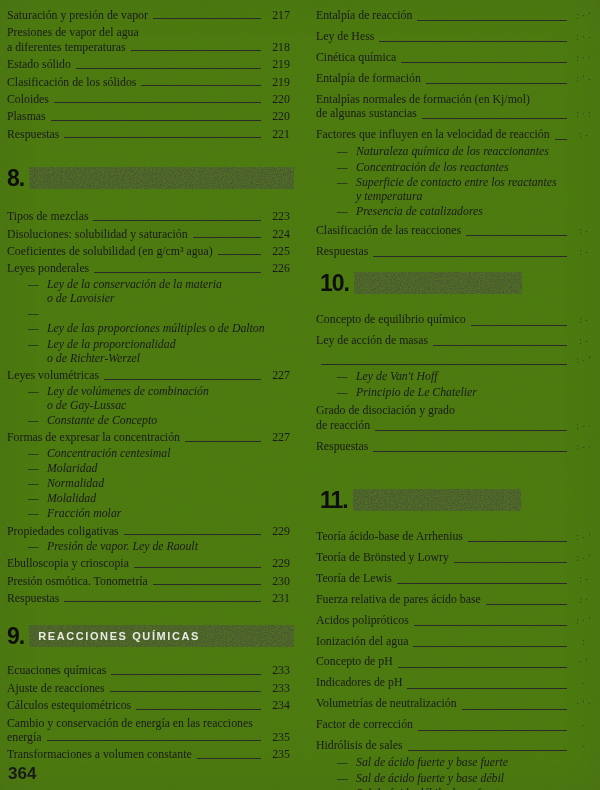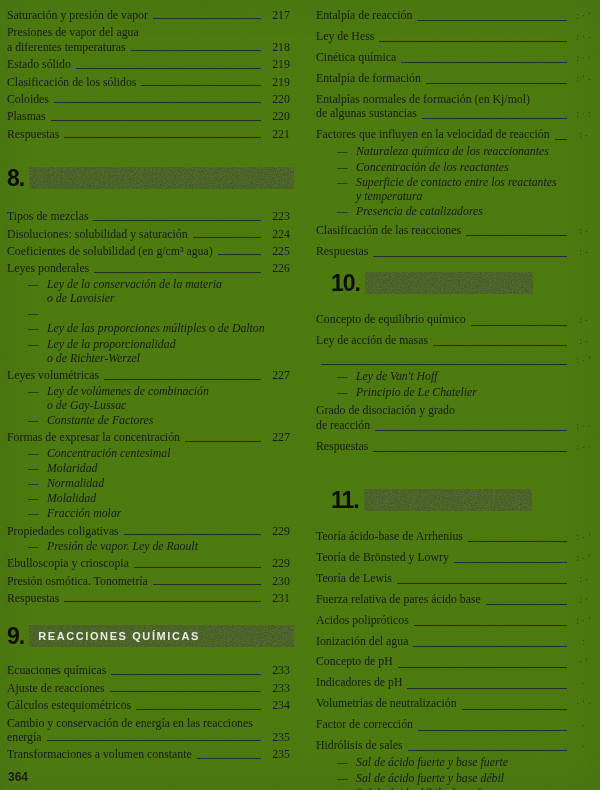--- a/index.html
+++ b/index.html
@@ -14,33 +14,33 @@
   .line{white-space:nowrap;}
   .lastline{display:flex;align-items:baseline;}
   .t{white-space:nowrap;flex:0 0 auto;}
   .leader{flex:1 1 auto;min-width:8px;height:1px;background:#2b2b2b;align-self:flex-end;margin:0 7px 3px 5px;}
   .pg{flex:0 0 auto;width:26px;text-align:center;font-size:11.8px;}
   .pg.faint{width:20px;font-size:8px;opacity:.5;letter-spacing:1px;font-family:"DejaVu Sans Mono",monospace;}
   .sub{display:flex;padding-left:21px;font-style:italic;margin:1px 0;font-size:11.8px;line-height:14.2px;}
   .dash{flex:0 0 19px;}
   .subtext{flex:1 1 auto;}
   .chapter{display:flex;align-items:center;margin:26px 0 20px 0;}
-  .col-right .chapter{margin:12px 0 18px 15px;align-items:center;}
+  .col-right .chapter{margin:12px 0 18px 4px;align-items:center;}
   .chapter[data-chapter="9."]{margin-top:20px;margin-bottom:16px;}
   .chapter[data-chapter="11."]{margin-top:34px;}
   .ch-num{font-family:"Liberation Sans",sans-serif;font-weight:bold;font-size:23px;line-height:22px;
           letter-spacing:-1px;margin-right:5px;color:#0e0e0e;}
   .band{position:relative;height:22px;flex:1 1 auto;background:rgba(112,110,102,.16);}
   .band.short{flex:0 0 auto;width:168px;}
   .band svg{position:absolute;inset:0;width:100%;height:100%;}
   .band-title{position:absolute;left:9px;top:50%;transform:translateY(-50%);
           font-family:"Liberation Sans",sans-serif;font-weight:bold;font-size:11px;
           letter-spacing:1.6px;color:rgba(250,250,246,.9);white-space:nowrap;filter:blur(.3px);}
   .footer{position:absolute;left:8px;bottom:6px;font-family:"Liberation Sans",sans-serif;
-          font-weight:bold;font-size:12px;}
+          font-weight:bold;font-size:17px;}
 </style>
 </head>
 <body>
 
 <div class="page">
   <svg width="0" height="0" style="position:absolute" aria-hidden="true">
     <defs>
       <filter id="grain" x="-5%" y="-5%" width="110%" height="110%">
         <feTurbulence type="fractalNoise" baseFrequency="0.9" numOctaves="2" seed="7" stitchTiles="stitch"></feTurbulence>
         <feColorMatrix type="matrix" values="0 0 0 0 0.06  0 0 0 0 0.06  0 0 0 0 0.05  0.9 0.9 0.9 0 -0.95"></feColorMatrix>
@@ -171,21 +171,21 @@
         <div class="sub">
           <span class="dash">—</span>
           <span class="subtext">
             <div class="line">Ley de volúmenes de combinación</div>
             <div class="line">o de Gay-Lussac</div>
           </span>
         </div>
         <div class="sub">
           <span class="dash">—</span>
           <span class="subtext">
-            <div class="line">Constante de Factores</div>
+            <div class="line">Constante de Concepto</div>
           </span>
         </div>
       </div>
       <div class="entry">
         <div class="lastline">
           <span class="t">Formas de expresar la concentración</span>
           <span class="leader"></span>
           <span class="pg">227</span>
         </div>
         <div class="sub">

